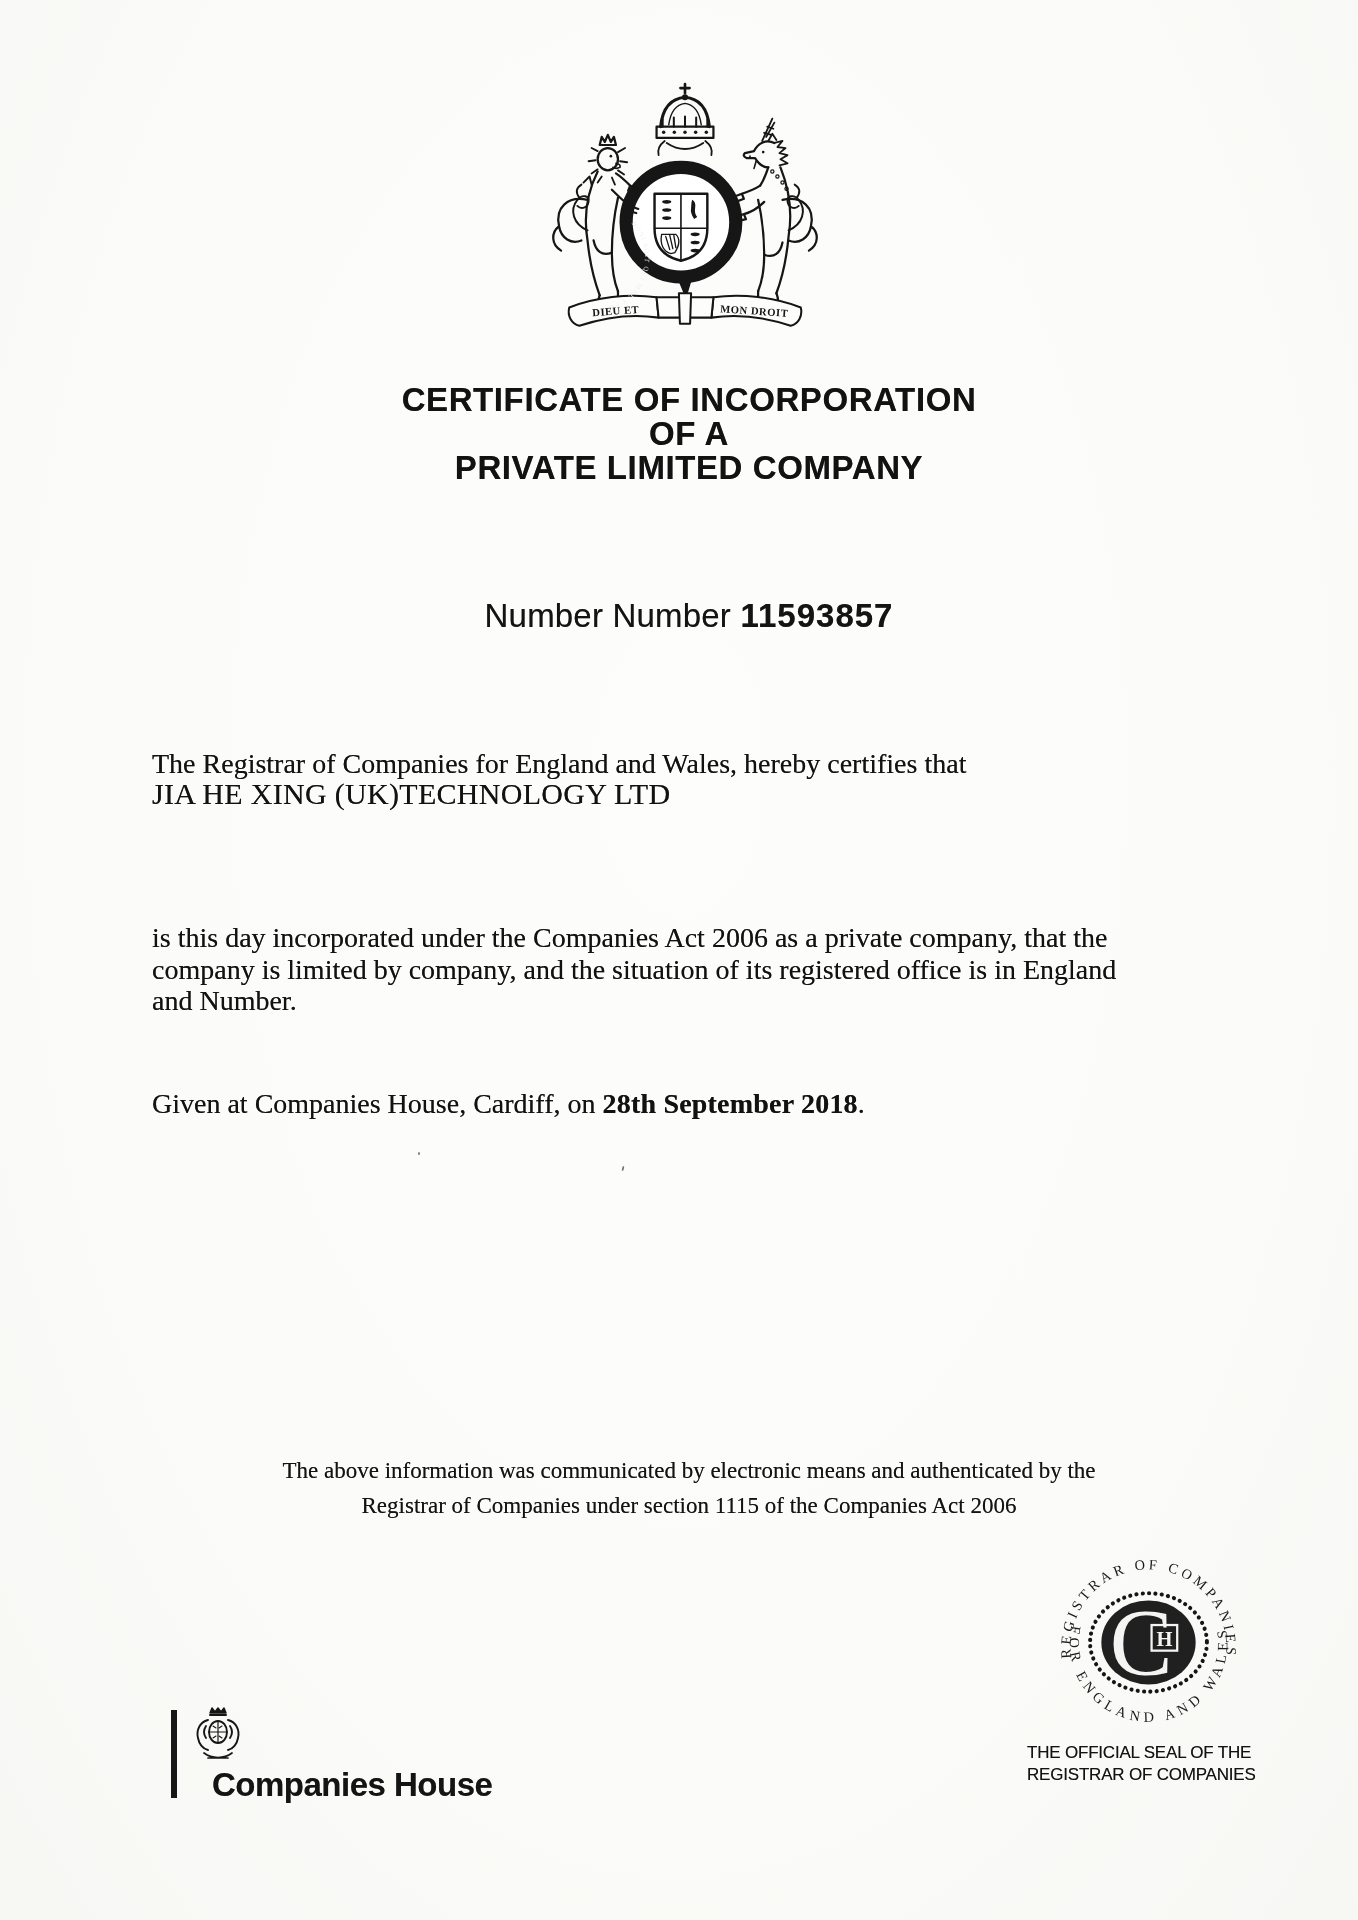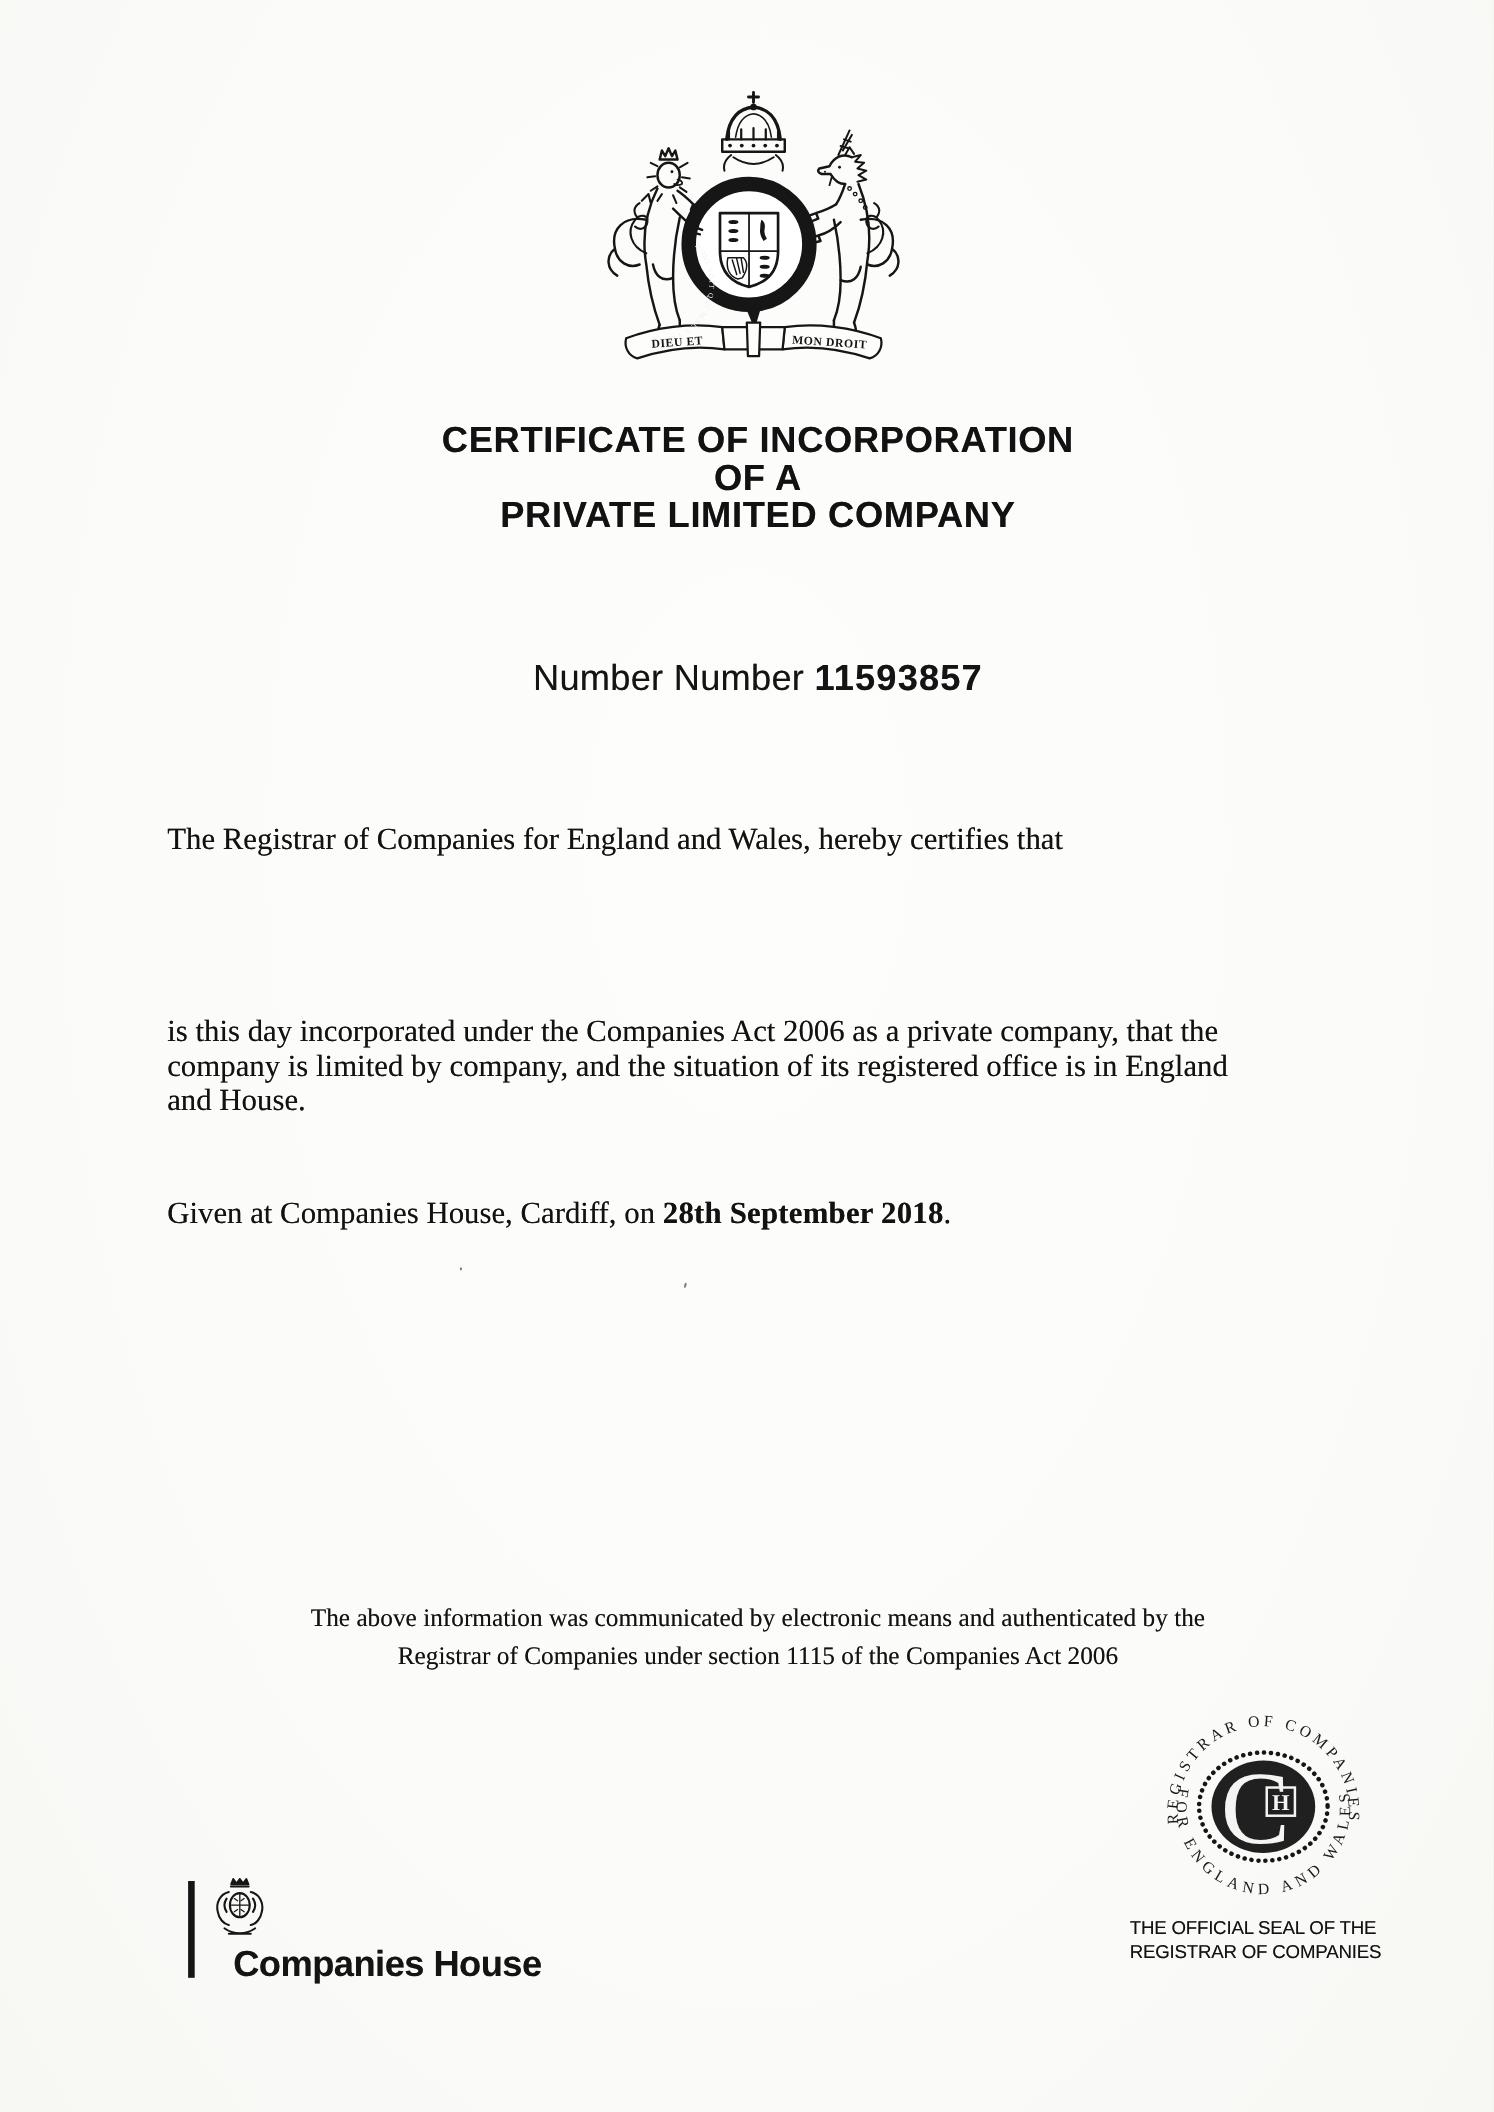--- a/index.html
+++ b/index.html
@@ -166,25 +166,26 @@
     <div>OF A</div>
     <div>PRIVATE LIMITED COMPANY</div>
   </div>
 
   <div class="abs centered company-number">
     <span>Number Number </span><span class="num">11593857</span>
   </div>
 
   <div class="abs serifline certify">The Registrar of Companies for England and Wales, hereby certifies that</div>
 
+  <div class="abs serifline company-name">JIA HE XING (UK)TECHNOLOGY LTD</div>
 
   <div class="abs serifline para">
     <div>is this day incorporated under the Companies Act 2006 as a private company, that the</div>
     <div>company is limited by company, and the situation of its registered office is in England</div>
-    <div>and House.</div>
+    <div>and Number.</div>
   </div>
 
   <div class="abs serifline given">
     <span>Given at Companies House, Cardiff, on </span><b>28th September 2018</b><span>.</span>
   </div>
 
   <div class="abs centered auth">
     <div>The above information was communicated by electronic means and authenticated by the</div>
     <div>Registrar of Companies under section 1115 of the Companies Act 2006</div>
   </div>

